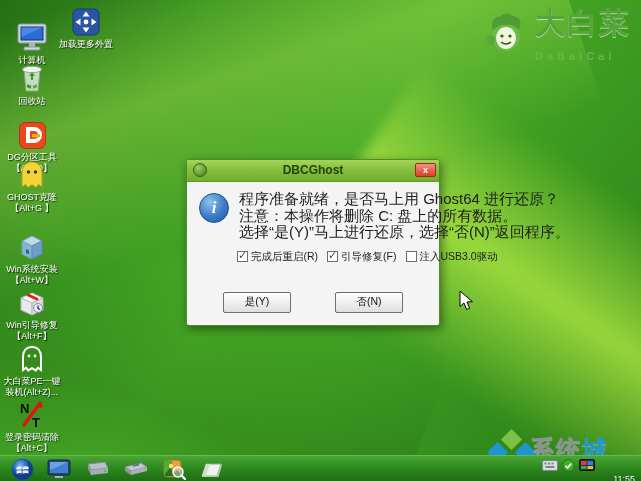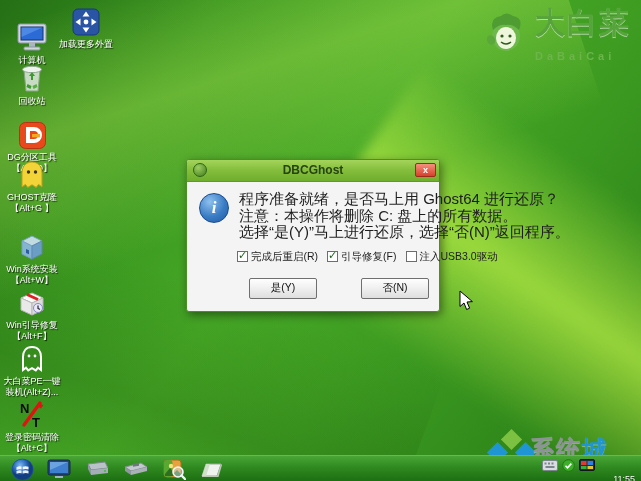--- a/index.html
+++ b/index.html
@@ -46,21 +46,21 @@
     background:radial-gradient(circle at 35% 28%,#8ec1ee,#3a7cc4 55%,#1d5aa6);
     border:1px solid #1a4d90;box-sizing:border-box;color:#fff;font-family:"Liberation Serif",serif;
     font-style:italic;font-weight:bold;font-size:17px;text-align:center;line-height:28px;}
   .dlg-lines{margin-left:42px;}
   .dlg-lines .ln{font-size:15px;line-height:16.5px;color:#1d1d1d;white-space:nowrap;}
   .chk-row{margin:9px 0 0 40px;display:flex;align-items:flex-start;gap:9px;}
   .chk{display:flex;align-items:center;gap:3px;font-size:10.5px;color:#1d1d1d;cursor:pointer;white-space:nowrap;}
   .box{width:11px;height:11px;background:#fff;border:1px solid #6d6d6d;box-sizing:border-box;
     position:relative;flex:0 0 auto;}
   .chk.checked .box::after{content:"✓";position:absolute;left:0;top:-3px;font-size:11px;font-weight:bold;color:#1d5e1d;}
-  .btn-row{display:flex;justify-content:flex-end;gap:44px;margin:14px 0 2px 0;}
+  .btn-row{display:flex;justify-content:center;gap:44px;margin:28px 0 2px 0;}
   .dlg-btn{width:68px;height:21px;font-size:10.5px;color:#111;border:1px solid #6f6f6f;border-radius:2px;
     background:linear-gradient(#fefefe,#ececec 60%,#dedede);cursor:pointer;
     font-family:"Liberation Sans","DejaVu Sans",sans-serif;}
 
   
   .taskbar{position:absolute;left:0;bottom:0;width:641px;height:26px;
     background:linear-gradient(#4aa636,#2f8a20 45%,#1d6e12);border-top:1px solid #63bb4a;box-sizing:border-box;}
   .tb-item{position:absolute;top:1px;height:24px;display:flex;align-items:center;justify-content:center;cursor:pointer;}
   .tray{position:absolute;right:46px;top:3px;display:flex;align-items:center;gap:4px;}
   .clock{position:absolute;right:6px;top:18px;color:#fff;font-size:9px;text-align:right;line-height:11px;

